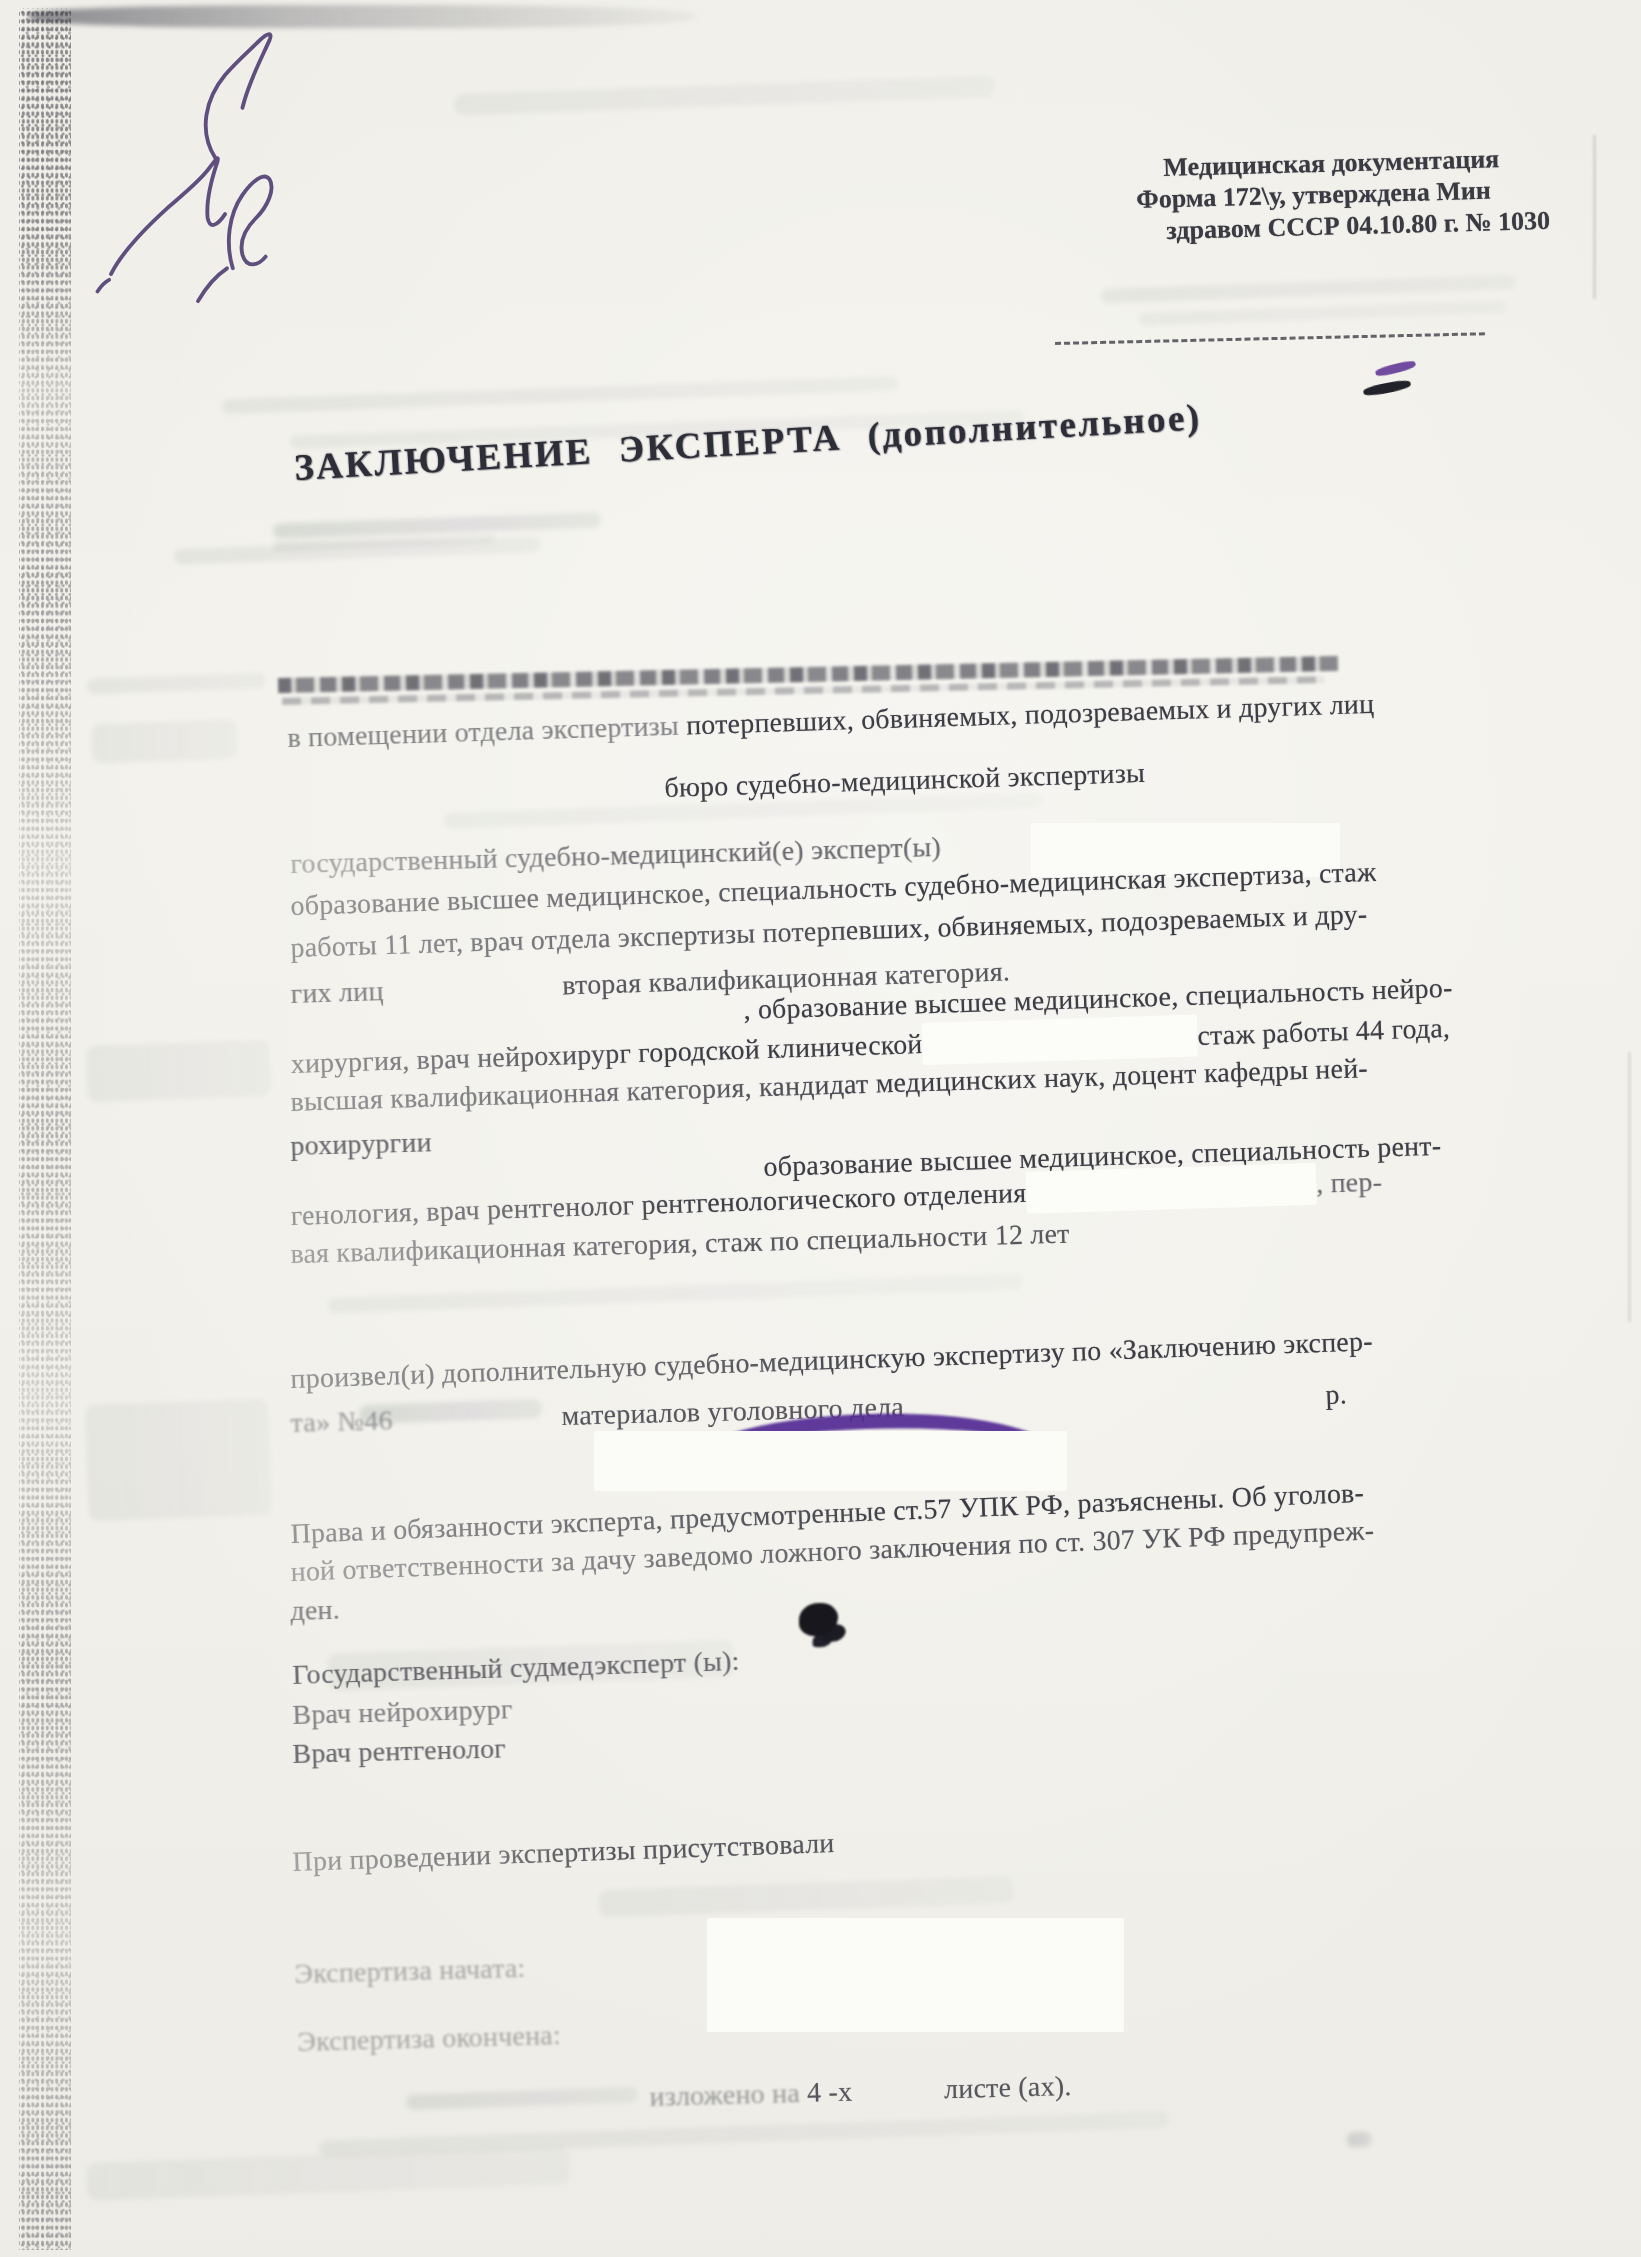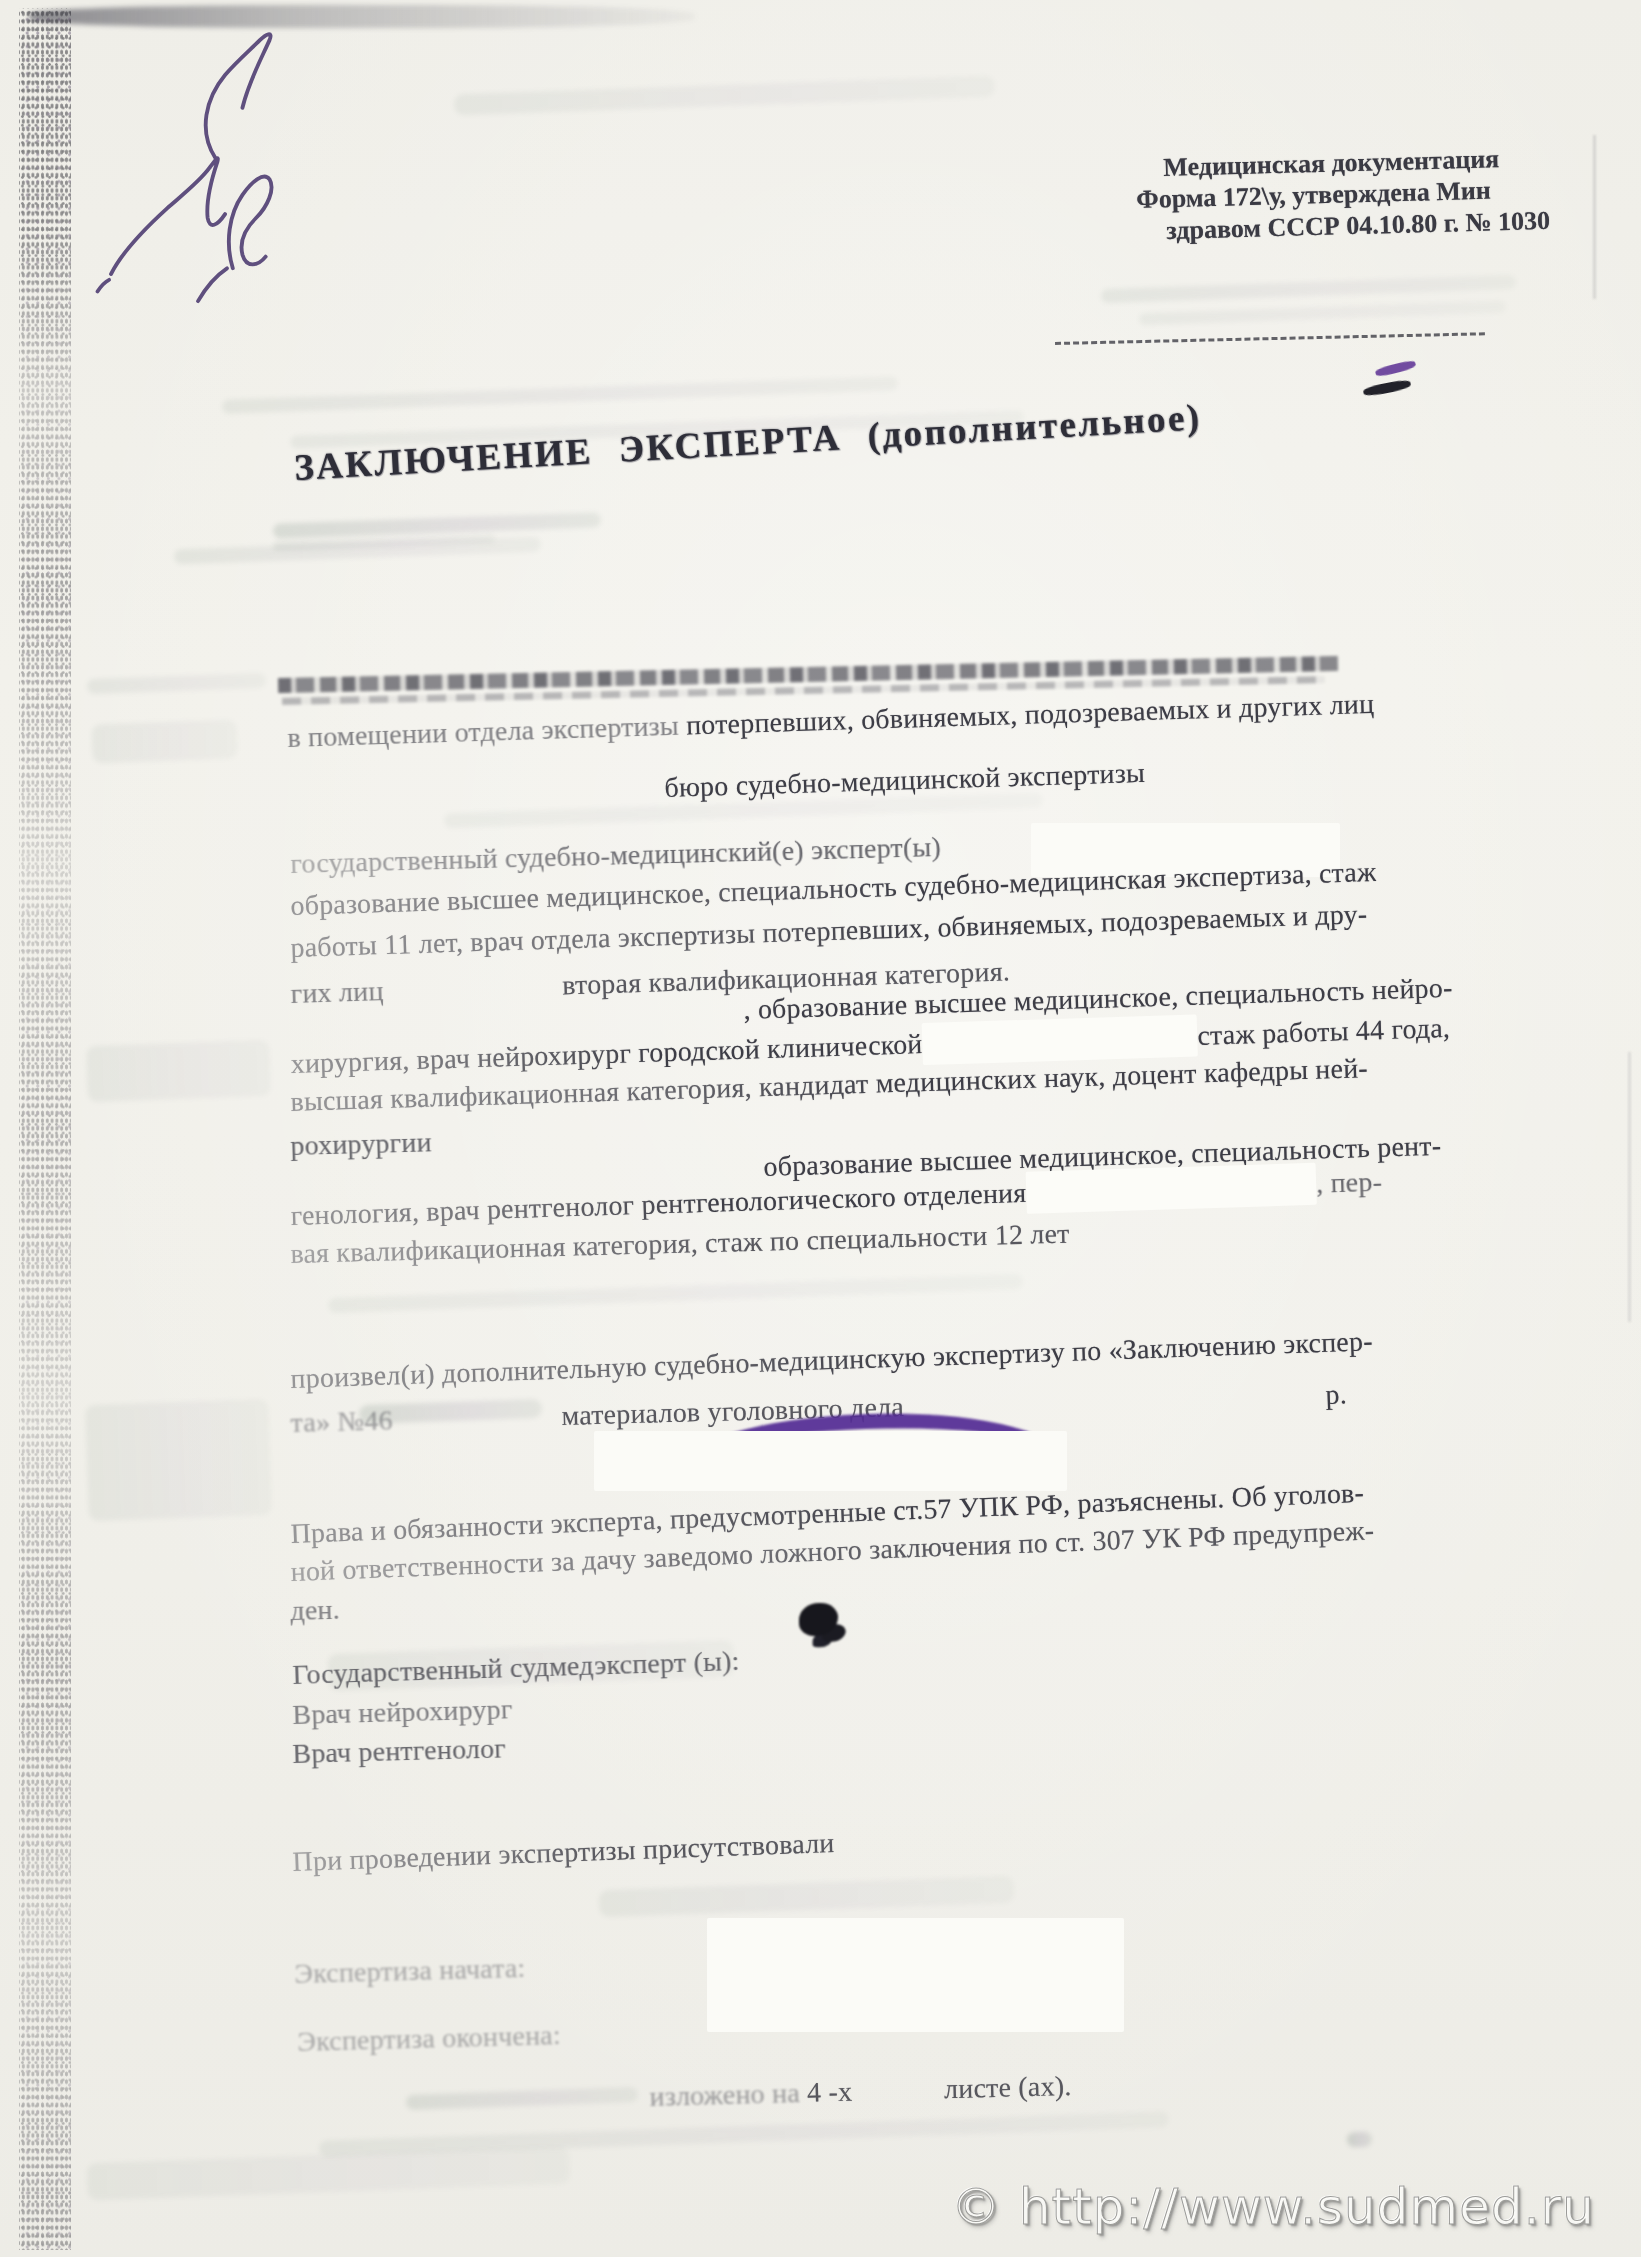--- a/index.html
+++ b/index.html
@@ -186,16 +186,15 @@
   <div class="abs redact" style="left:707px;top:1918px;width:417px;height:114px;"></div>
   <div class="abs tl txt f35" style="left:294px;top:1958px;transform:rotate(-1.5deg);">Экспертиза начата:</div>
   <div class="abs tl txt f35" style="left:297px;top:2026px;transform:rotate(-1.5deg);">Экспертиза окончена:</div>
 
   <div class="abs tl txt" style="left:649px;top:2076px;transform:rotate(-1.5deg);">
     <span class="f45">изложено на</span>
     <span class="f85">4 -х</span><span class="rgap" style="width:92px;background:transparent;"></span><span class="f85">листе (ах).</span>
   </div>
   <div class="abs bleed" style="left:1347px;top:2132px;width:25px;height:15.4px;opacity:.3;"></div>
 
-  <div class="abs watermark" style="left:951px;top:2178px;">© http://www.sudmed.ru</div>
 
 </div>
 
 
 </body></html>

